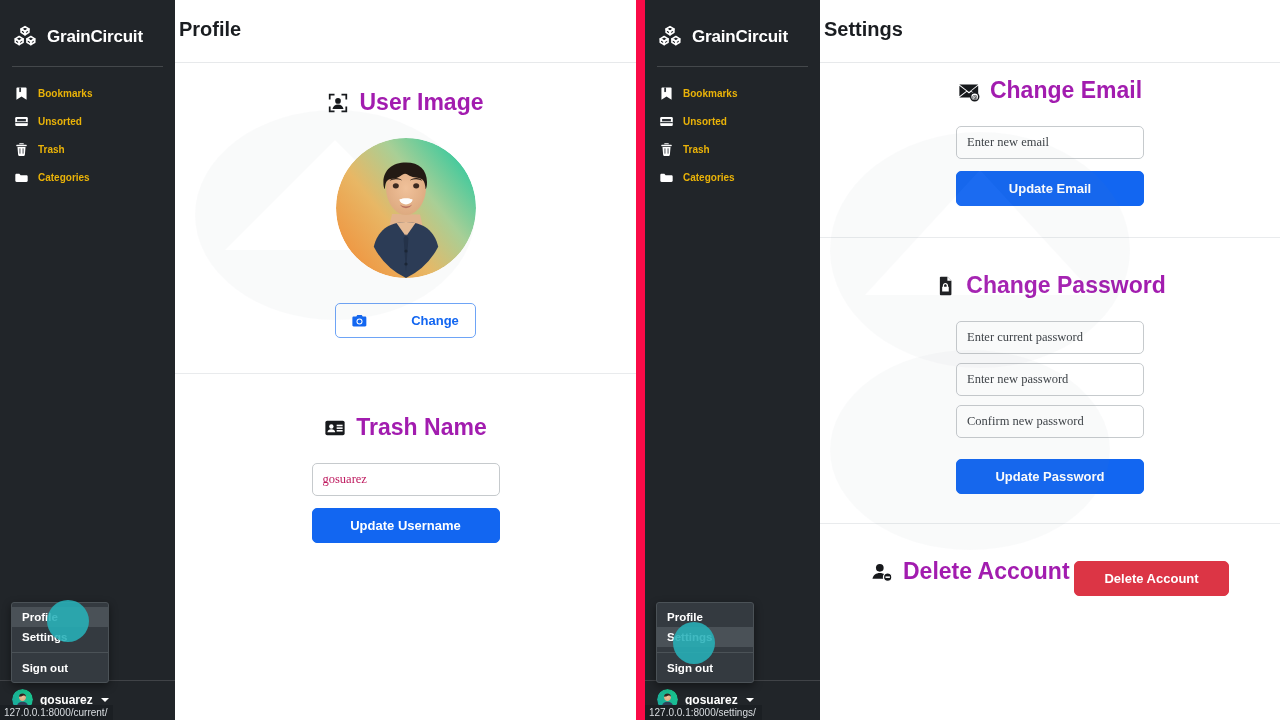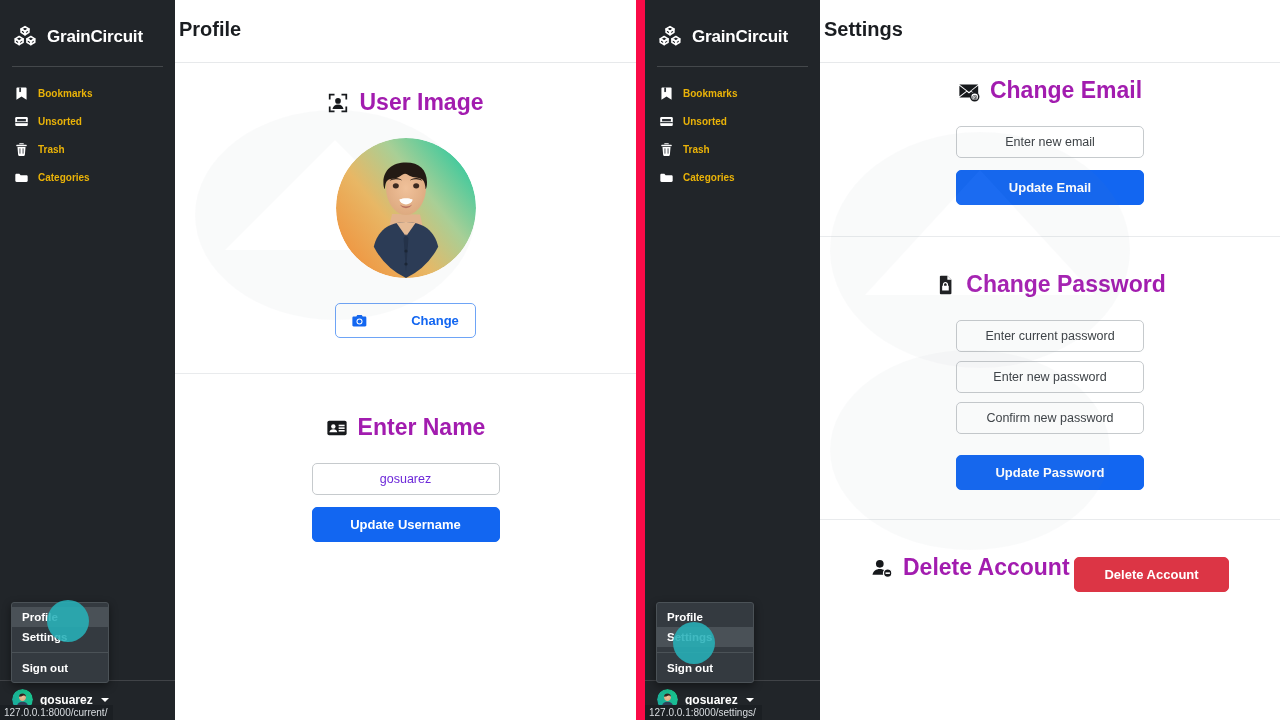--- a/index.html
+++ b/index.html
@@ -163,25 +163,24 @@
   .btn-danger {
     color: #ffffff; background: #dc3545; border-color: #dc3545;
     padding: 9px 0; width: 155px;
   }
   .btn .b-ico { width: 15px; height: 14px; display:block; flex:0 0 15px; }
 
   .field {
     display: block; width: 188px; margin: 0 auto 9px auto;
     border: 1px solid #c6cacd; border-radius: 5px;
     padding: 8px 10px;
-    font-family: Liberation Sans, sans-serif;
-    font-size: 12.5px; color: #6d28d9;
+    font-family: Liberation Serif, serif;
+    font-size: 12.5px; color: #be185d;
     background: #ffffff;
     outline: none;
-    text-align: center;
   }
   .field::placeholder { color: #3d4246; opacity: 1; }
   .field.value-field { margin-bottom: 12px; }
 
   
   .cursor-blob {
     position: absolute;
     width: 42px; height: 42px; border-radius: 50%;
     background: #27b0b8; opacity: 0.88;
     z-index: 30; pointer-events: none;
@@ -377,21 +376,21 @@
             <span class="h-ico">
               <svg viewBox="0 0 24 24" width="22" height="22">
                 <rect x="1.5" y="4" width="21" height="16" rx="2" fill="#17191c"></rect>
                 <circle cx="8" cy="10.3" r="2.4" fill="#ffffff"></circle>
                 <path d="M8 13.3c2.4 0 4 1.3 4.3 3.4H3.7c.3-2.1 1.9-3.4 4.3-3.4z" fill="#ffffff"></path>
                 <rect x="13.8" y="8.4" width="6.5" height="1.7" fill="#ffffff"></rect>
                 <rect x="13.8" y="11.3" width="6.5" height="1.7" fill="#ffffff"></rect>
                 <rect x="13.8" y="14.2" width="6.5" height="1.7" fill="#ffffff"></rect>
               </svg>
             </span>
-            <span>Enter Name</span>
+            <span>Trash Name</span>
           </div>
 
           <input class="field value-field" type="text" value="gosuarez" style="">
           <button class="btn btn-primary">
             <span>Update Username</span>
           </button>
         </div>
 
       </div>
     </div>

